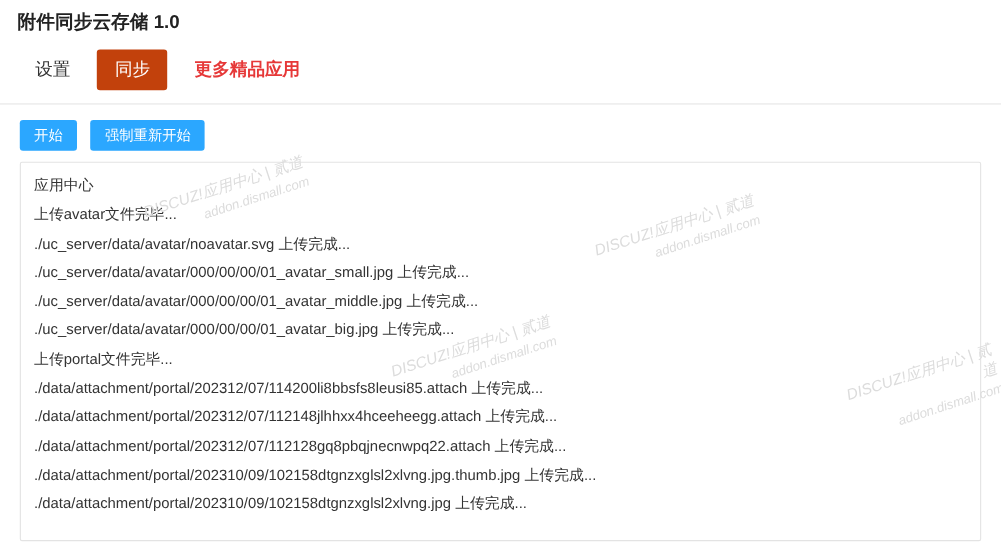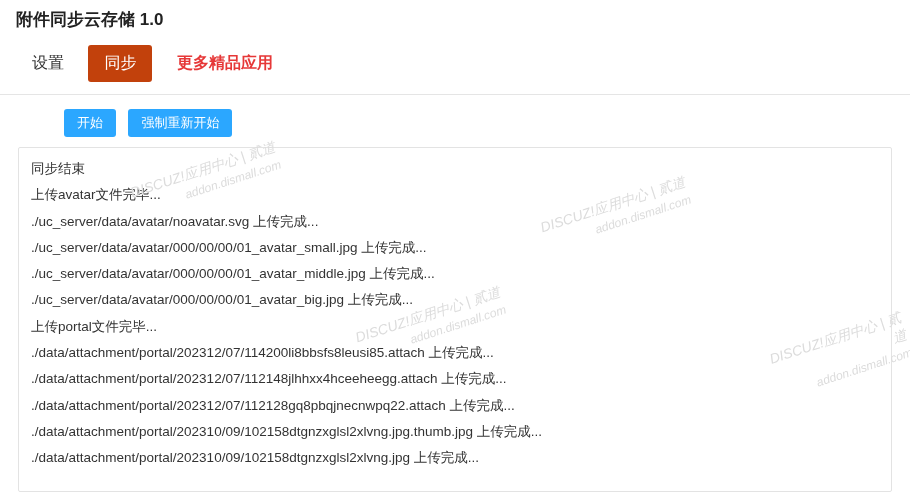--- a/index.html
+++ b/index.html
@@ -40,21 +40,20 @@
       color: #e63838;
       font-weight: bold;
     }
     .separator {
       height: 1px;
       background: #e5e5e5;
       margin: 0;
     }
     .action-bar {
       padding: 14px 18px 10px 18px;
-      margin-left: 46px;
     }
     .btn {
       display: inline-block;
       padding: 5px 13px;
       font-size: 13px;
       color: #fff;
       background: #2ba7ff;
       border: none;
       border-radius: 3px;
       cursor: pointer;
@@ -123,21 +122,21 @@
 
 <div class="separator"></div>
 
 <div class="action-bar">
   <button class="btn">开始</button>
   <button class="btn">强制重新开始</button>
 </div>
 
 <div class="log-wrapper">
   <div class="log-content">
-    <div class="log-line">同步结束</div>
+    <div class="log-line">应用中心</div>
     <div class="log-line">上传avatar文件完毕...</div>
     <div class="log-line">./uc_server/data/avatar/noavatar.svg 上传完成...</div>
     <div class="log-line">./uc_server/data/avatar/000/00/00/01_avatar_small.jpg 上传完成...</div>
     <div class="log-line">./uc_server/data/avatar/000/00/00/01_avatar_middle.jpg 上传完成...</div>
     <div class="log-line">./uc_server/data/avatar/000/00/00/01_avatar_big.jpg 上传完成...</div>
     <div class="log-line">上传portal文件完毕...</div>
     <div class="log-line">./data/attachment/portal/202312/07/114200li8bbsfs8leusi85.attach 上传完成...</div>
     <div class="log-line">./data/attachment/portal/202312/07/112148jlhhxx4hceeheegg.attach 上传完成...</div>
     <div class="log-line">./data/attachment/portal/202312/07/112128gq8pbqjnecnwpq22.attach 上传完成...</div>
     <div class="log-line">./data/attachment/portal/202310/09/102158dtgnzxglsl2xlvng.jpg.thumb.jpg 上传完成...</div>

